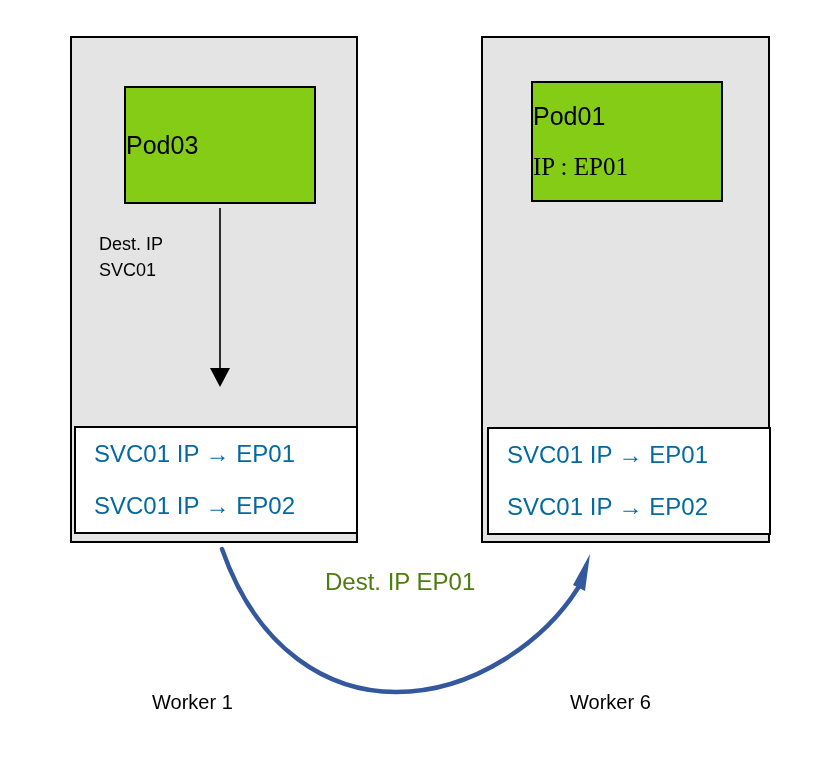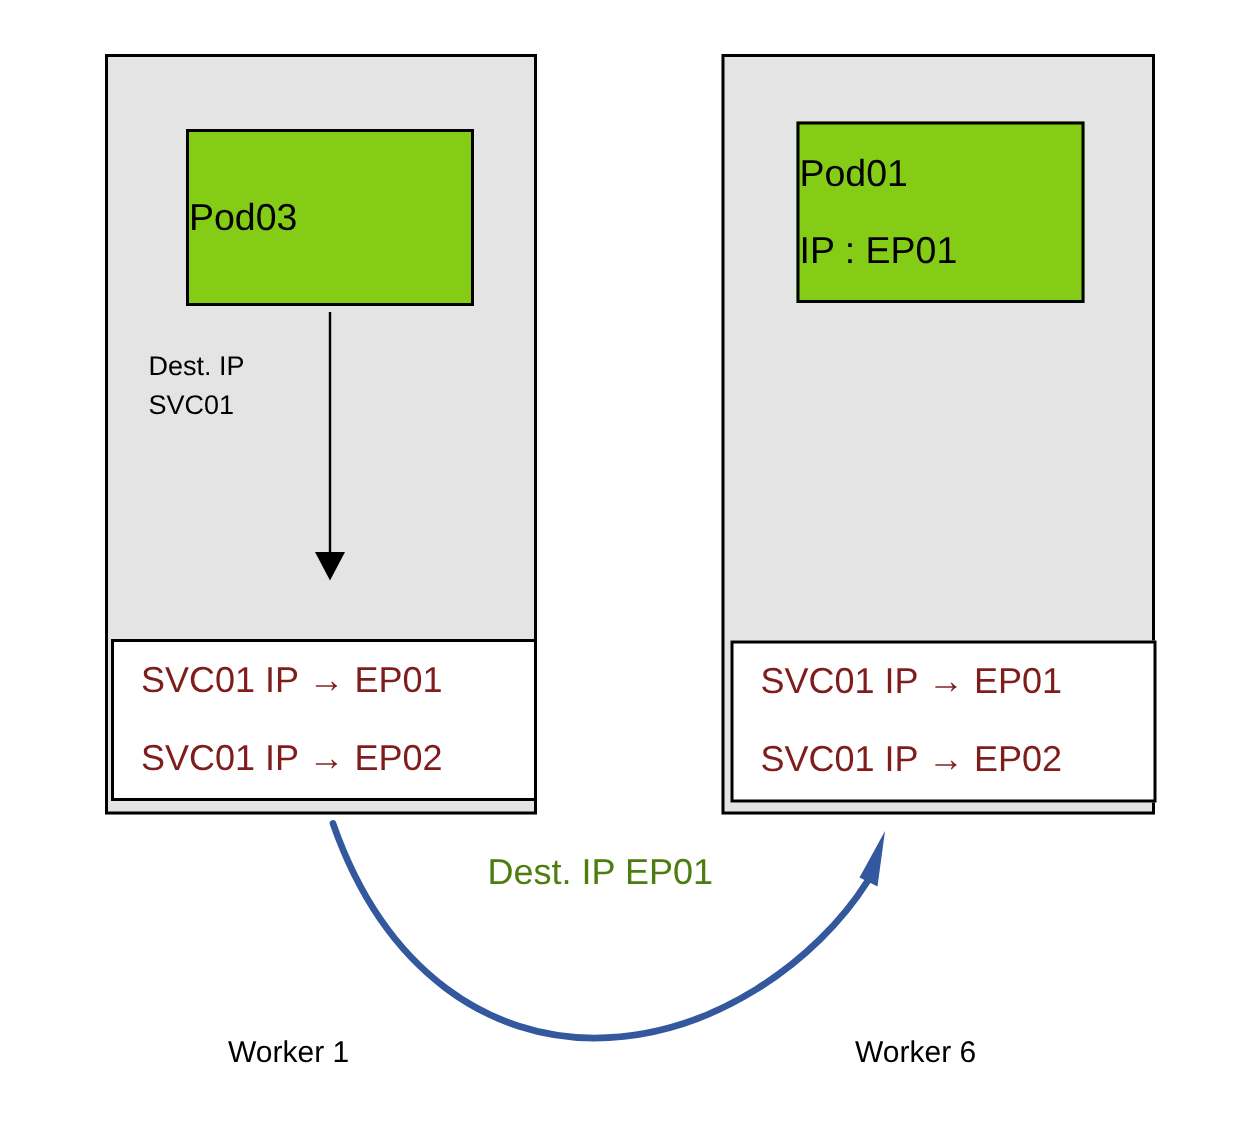--- a/index.html
+++ b/index.html
@@ -38,36 +38,37 @@
     line-height: 1.15;
     color: #000000;
     white-space: nowrap;
   }
   .pod-sub {
     font-size: 25px;
     line-height: 1.15;
     color: #000000;
     white-space: nowrap;
     margin-top: 22px;
+    font-family: Liberation Serif, serif;
   }
 
   .svc-table {
     position: absolute;
     background: #FFFFFF;
     border: 2px solid #000000;
     box-sizing: border-box;
     display: flex;
     flex-direction: column;
     justify-content: center;
     padding-left: 18px;
   }
   .svc-row {
     font-size: 24px;
     line-height: 1.15;
-    color: #7f1d1d;
+    color: #0369a1;
     white-space: nowrap;
   }
   .svc-row + .svc-row { margin-top: 24px; }
 
   .dest-label {
     position: absolute;
     font-size: 18px;
     line-height: 1.42;
     color: #000000;
     white-space: pre-line;

